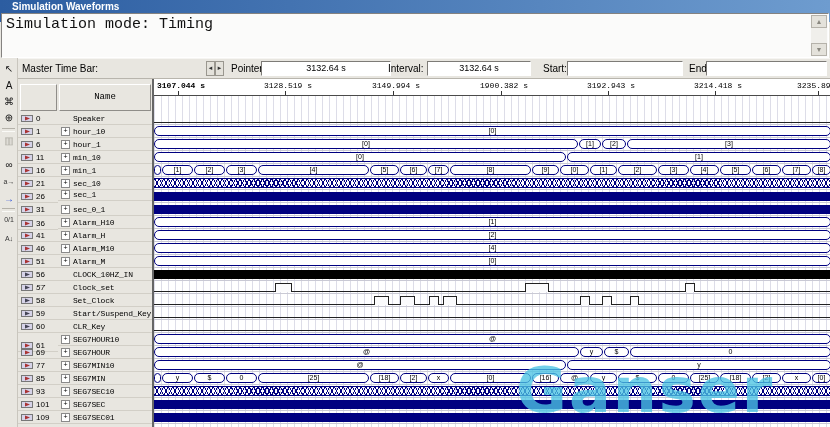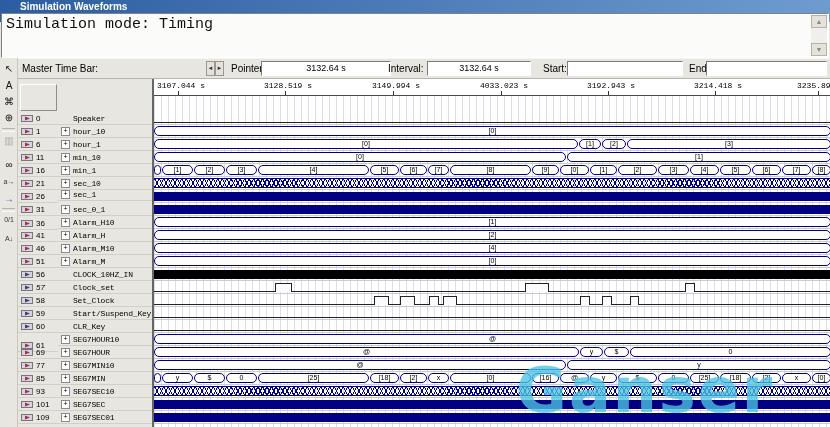--- a/index.html
+++ b/index.html
@@ -1,20 +1,20 @@
 <!DOCTYPE html>
 <html><head>
 <meta charset="utf-8">
 <style>
   html,body{margin:0;padding:0;}
   body{width:830px;height:427px;position:relative;overflow:hidden;background:#e8e6e0;
        font-family:"Liberation Sans",sans-serif;-webkit-font-smoothing:none;}
   .titlebar{position:absolute;left:0;top:0;width:830px;height:22px;
     background:linear-gradient(90deg,#2c5da1,#6e9ccf);color:#fff;font-size:10px;font-weight:bold;
-    line-height:13px;padding-left:20px;box-sizing:border-box;}
+    line-height:13px;padding-left:12px;box-sizing:border-box;}
   .msgpanel{position:absolute;left:1px;top:13px;width:828px;height:45px;background:#fbfbfa;
     border:1px solid;border-color:#848280 #ffffff #ffffff #848280;box-sizing:border-box;}
   .msgtext{position:absolute;left:4px;top:2px;font-family:"Liberation Mono",monospace;font-size:15px;color:#111;}
   .msg-scroll{position:absolute;right:1px;top:1px;width:16px;height:41px;background:#f0efeb;}
   .scrollbtn{position:absolute;left:0;width:16px;height:13px;background:#e4e2db;border:1px solid #b5b2aa;
     box-sizing:border-box;font-size:7px;line-height:11px;text-align:center;color:#8a8880;cursor:default;}
   .strip{position:absolute;left:0;top:58px;width:830px;height:21px;background:#e8e6e0;
     border-top:1px solid #f6f5f2;border-bottom:1px solid #b8b5ad;box-sizing:border-box;}
   .striplabel{position:absolute;top:4px;font-size:10px;color:#000;white-space:nowrap;}
   .stripbox{position:absolute;top:2px;height:15px;background:#fff;border:1px solid;
@@ -275,20 +275,21 @@
     <div class="grow" style="top: 332px;">
       <svg width="13" height="9" viewBox="0 0 13 9" style="flex:none">
         <rect x="0.5" y="1.5" width="11" height="6" fill="#d6d3e8" stroke="#777"></rect>
         <path d="M4 2.5 L9 4.5 L4 6.5 Z" fill="#a33"></path>
       </svg>
       <span>109</span>
     </div>
   </div>
 
 <div class="names" id="names">
+  <div class="hdrcell namehdr">Name</div>
 <div class="nrow" style="top: 33px;">
       <div class="noplus"></div>
       <span>Speaker</span>
     </div>
     <div class="nrow" style="top: 46px; align-items: center;">
       <div class="plus">+</div>
       <span>hour_10</span>
     </div>
     <div class="nrow" style="top: 59px;">
       <div class="plus">+</div>
@@ -375,27 +376,27 @@
       <span>SEG7SEC</span>
     </div>
     <div class="nrow" style="top: 332px;">
       <div class="plus">+</div>
       <span>SEG7SEC01</span>
     </div>
   </div>
 
 <div class="wave">
   <div class="axis" id="axis">
-      <div class="axislabel" style="left: 3px;">3107.044 s</div>
+      <div class="axislabel" style="left: 3px; font-weight: bold;">3107.044 s</div>
       <div class="tick" style="left: 24px;"></div>
       <div class="axislabel" style="left: 110px;">3128.519 s</div>
       <div class="tick" style="left: 131px;"></div>
       <div class="axislabel" style="left: 218px;">3149.994 s</div>
       <div class="tick" style="left: 239px;"></div>
-      <div class="axislabel" style="left: 326px;">4033.023 s</div>
+      <div class="axislabel" style="left: 326px;">1900.382 s</div>
       <div class="tick" style="left: 347px;"></div>
       <div class="axislabel" style="left: 433px;">3192.943 s</div>
       <div class="tick" style="left: 454px;"></div>
       <div class="axislabel" style="left: 540px;">3214.418 s</div>
       <div class="tick" style="left: 561px;"></div>
       <div class="axislabel" style="left: 643px;">3235.893 s</div>
       <div class="tick" style="left: 664px;"></div>
     </div>
   <div class="rows" id="rows">
       <div class="wrow" style="top: 16px;">

